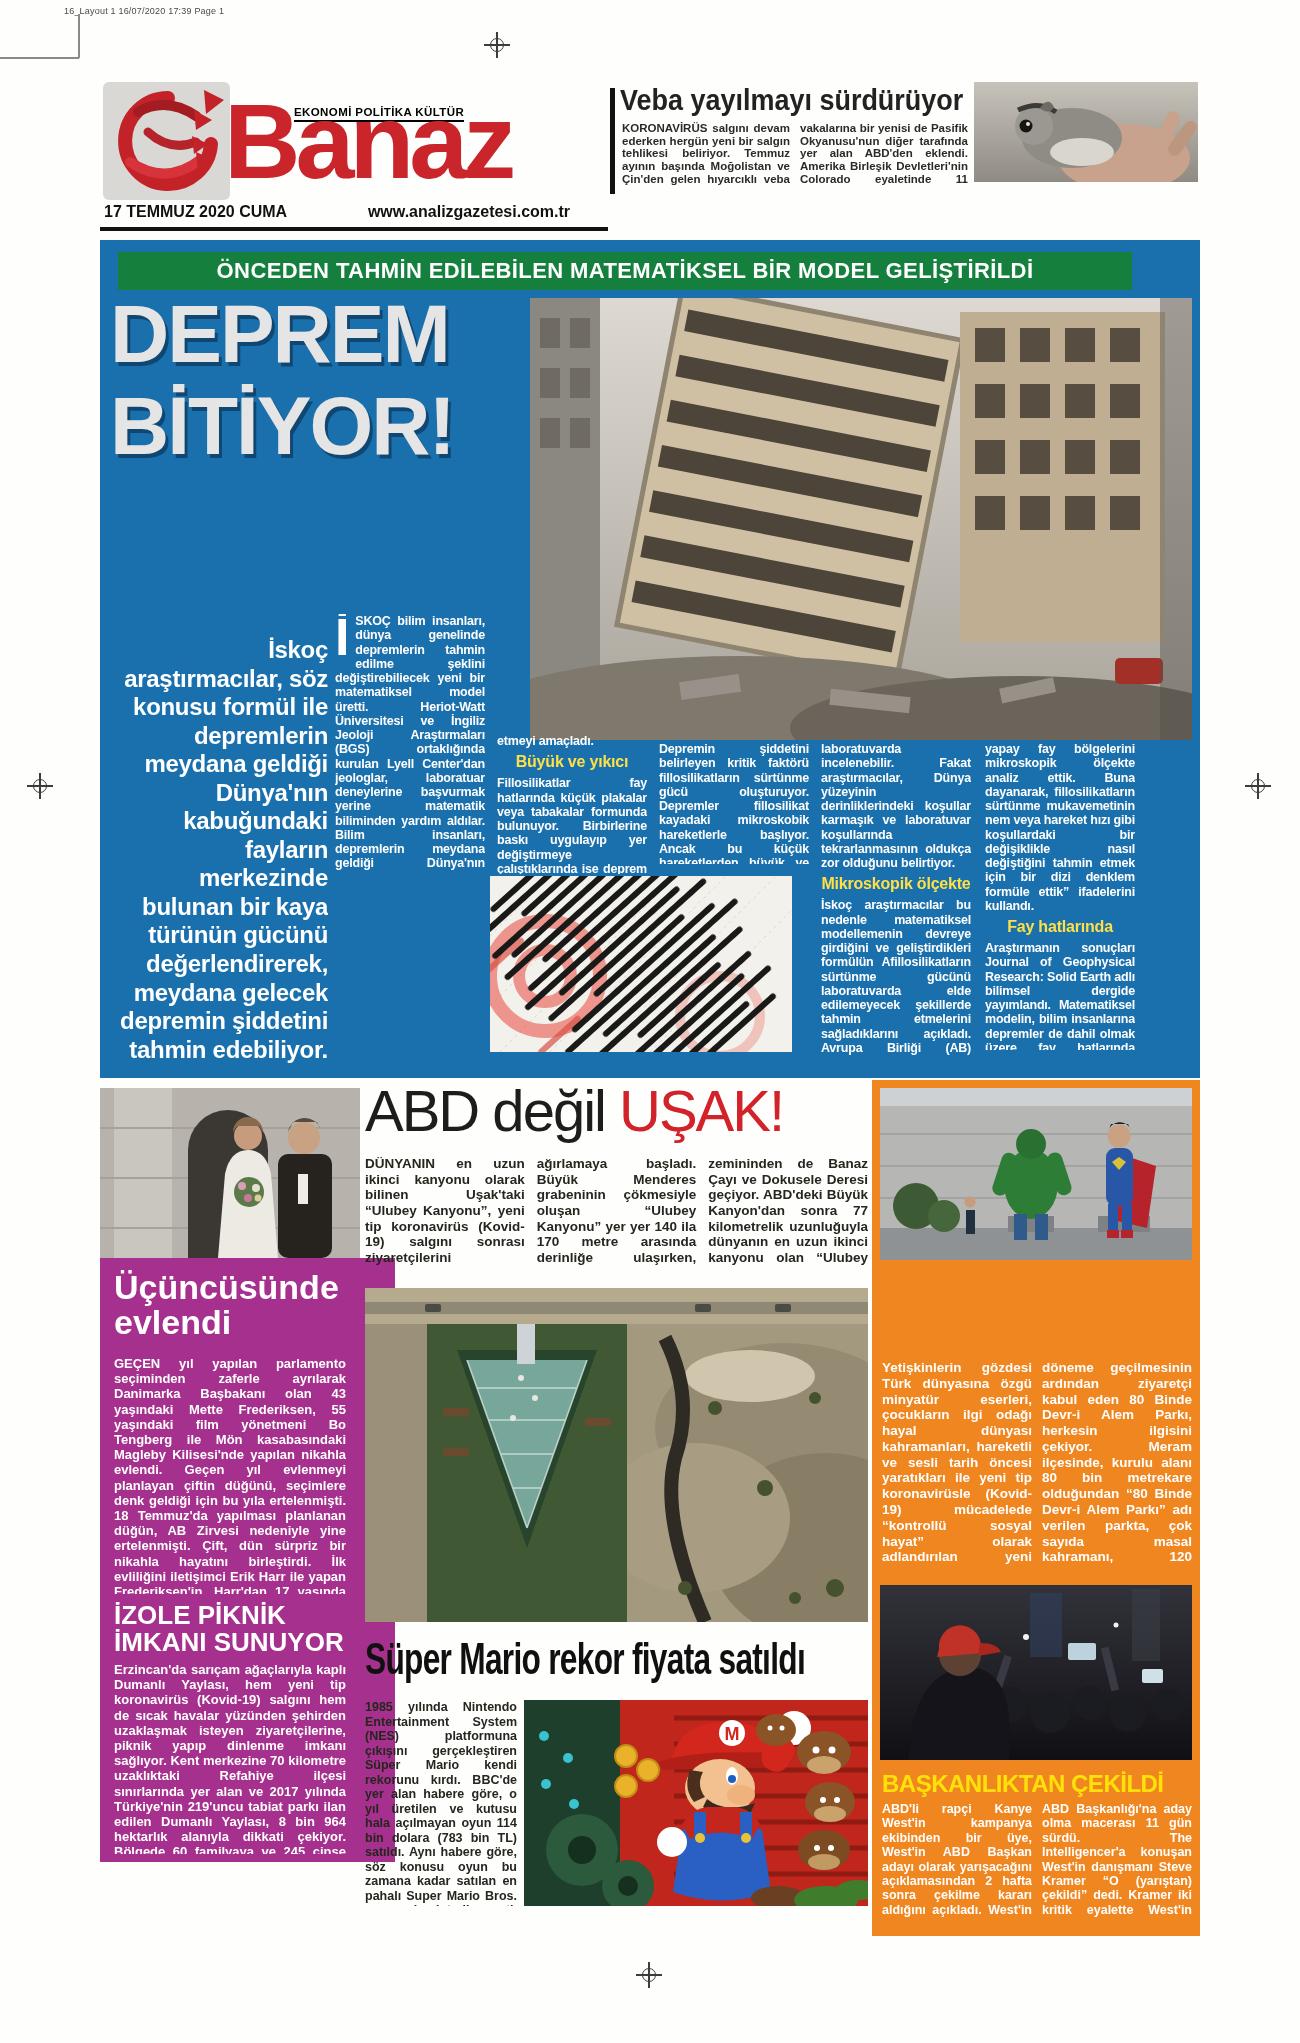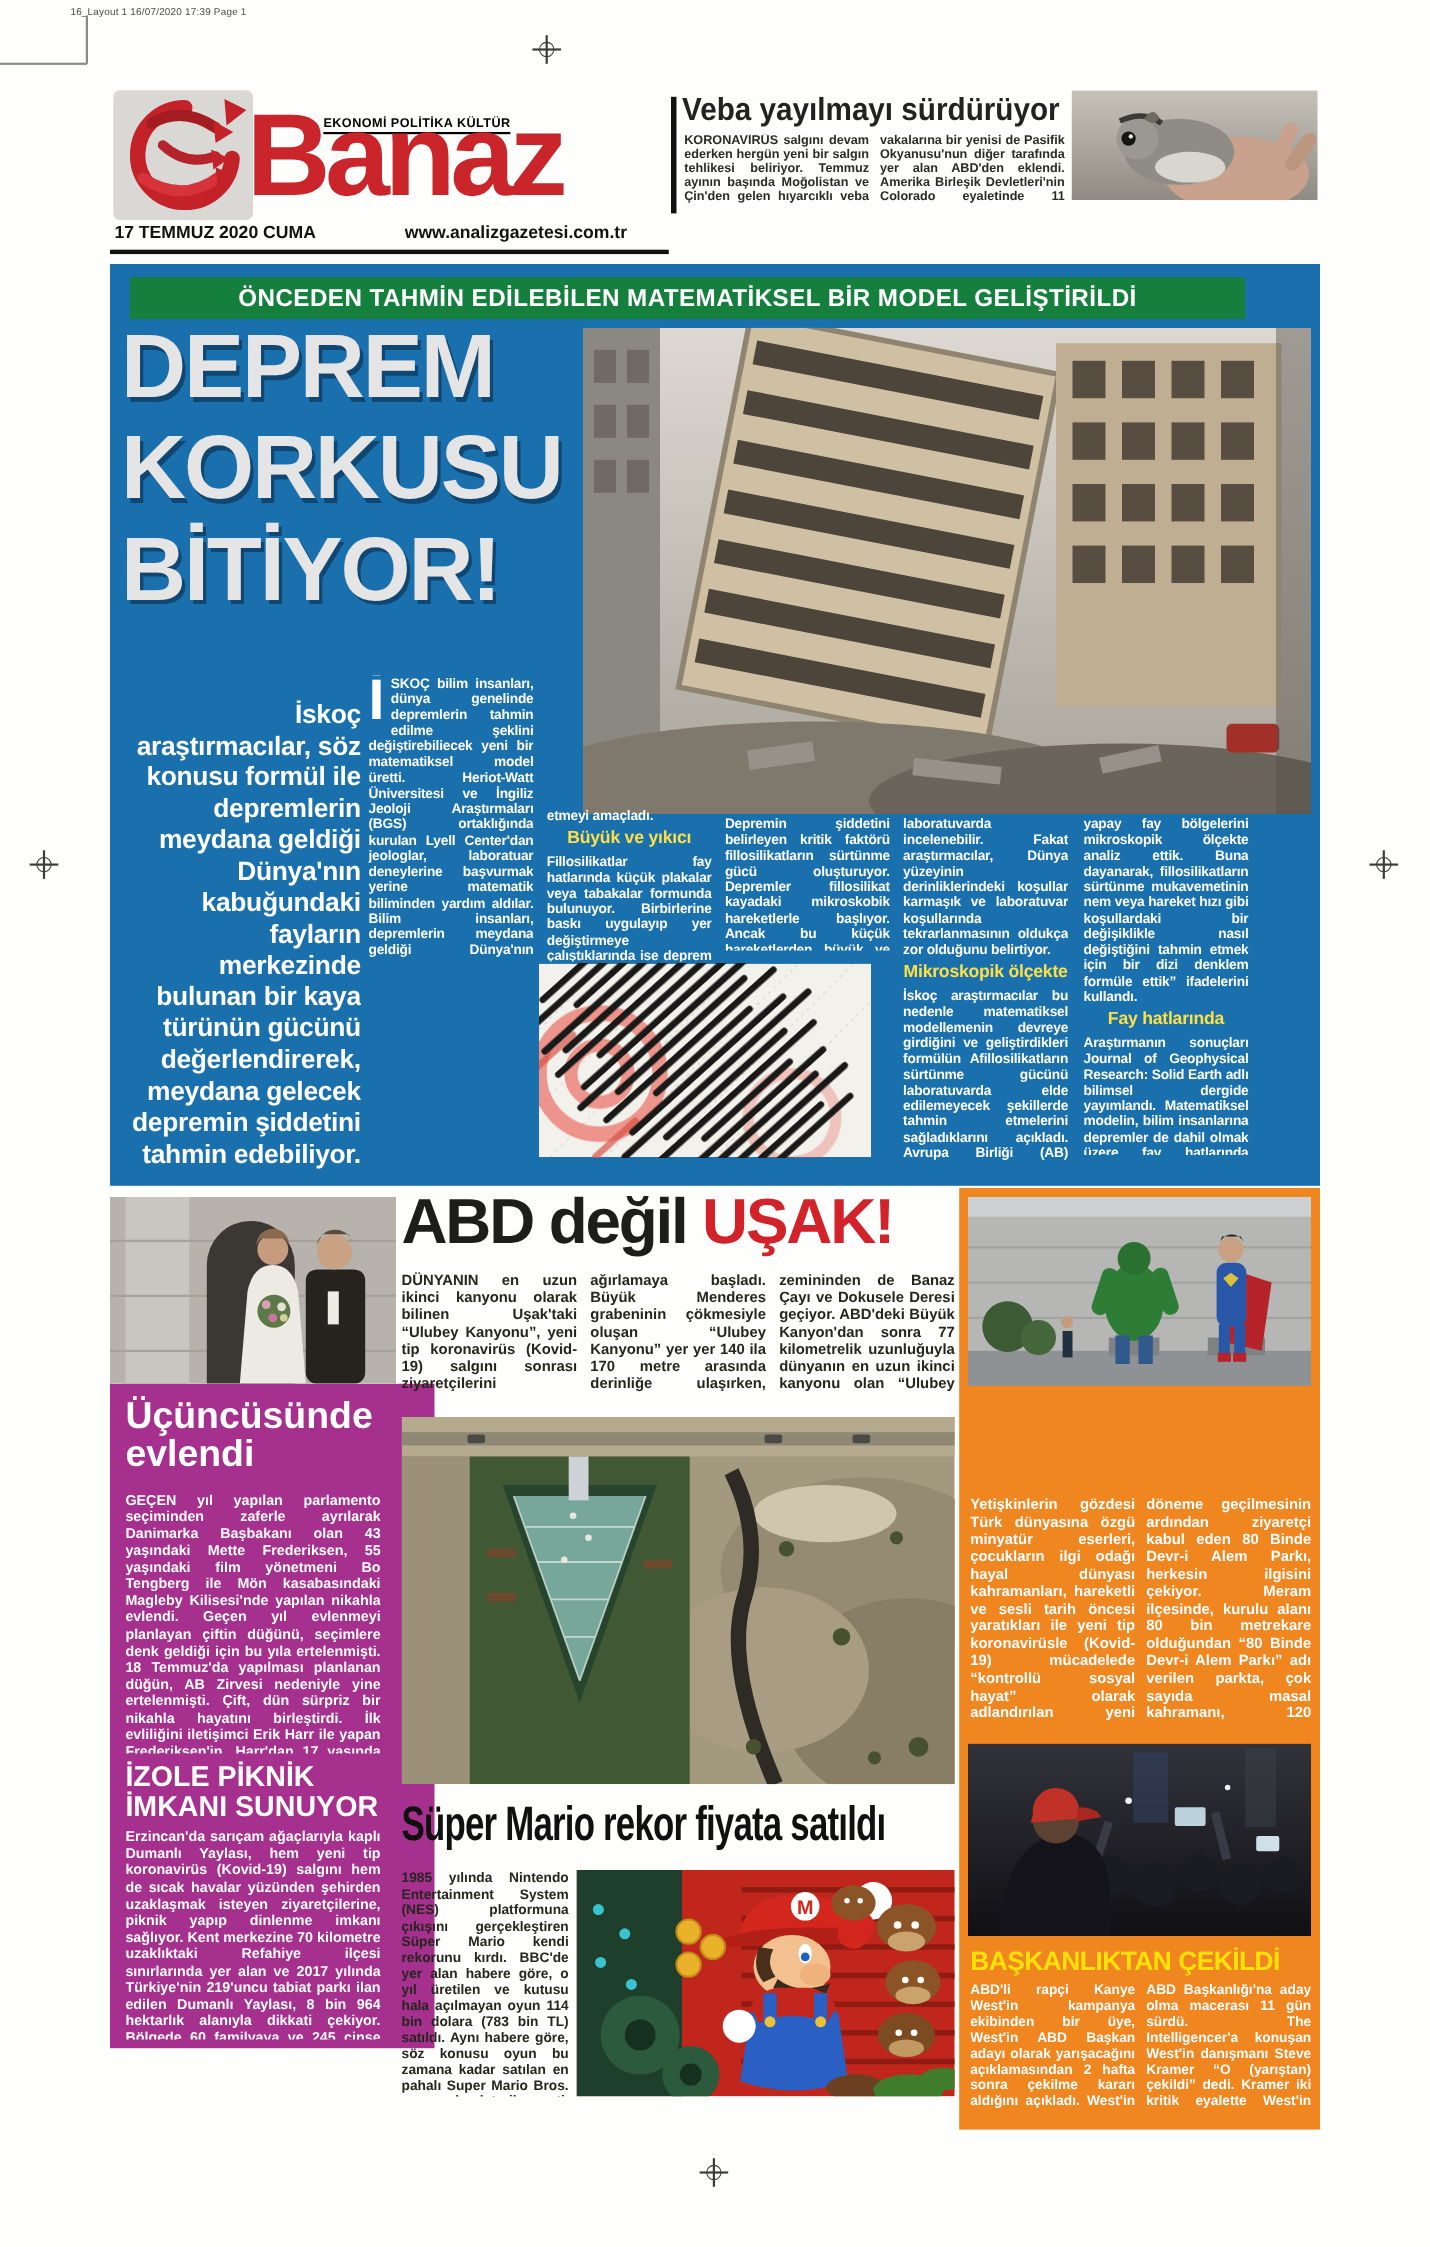--- a/index.html
+++ b/index.html
@@ -63,21 +63,21 @@
   .wedphoto{position:absolute;left:100px;top:1088px;width:260px;height:170px;overflow:hidden}
   .purplebox{position:absolute;left:100px;top:1258px;width:295px;height:604px;background:#a5308d;color:#fff}
   .ptitle{position:absolute;left:14px;top:12px;width:232px;font-size:34px;line-height:1.02;font-weight:800}
   .pbody{position:absolute;left:14px;top:98px;width:232px;height:238px;overflow:hidden;
          font-size:13px;line-height:1.17;font-weight:700;text-align:justify}
   .ptitle2{position:absolute;left:14px;top:344px;width:232px;font-size:26px;line-height:1.04;font-weight:800}
   .pbody2{position:absolute;left:14px;top:404px;width:232px;height:192px;overflow:hidden;
           font-size:13px;line-height:1.17;font-weight:700;text-align:justify}
 
   .usak-title{position:absolute;left:365px;top:1082px;width:503px;white-space:nowrap;
-              font-size:58px;font-weight:700;letter-spacing:-2px;line-height:1}
+              font-size:58px;font-weight:400;letter-spacing:-2px;line-height:1}
   .usak-red{color:#d2232a}
   .usak-body{position:absolute;left:365px;top:1156px;width:503px;height:118px;overflow:hidden;
              columns:3;column-gap:12px;font-size:13.5px;line-height:1.16;font-weight:700;color:#26261f;text-align:justify}
   .canyon{position:absolute;left:365px;top:1288px;width:503px;height:334px;overflow:hidden}
 
   .orangebox{position:absolute;left:872px;top:1080px;width:328px;height:856px;background:#f08620;color:#fff}
   .statues{position:absolute;left:8px;top:8px;width:312px;height:172px;overflow:hidden}
   .otitle{position:absolute;left:10px;top:194px;width:312px;font-size:35px;line-height:1.08;font-weight:800}
   .obody{position:absolute;left:10px;top:280px;width:310px;height:214px;overflow:hidden;
          columns:2;column-gap:10px;font-size:13.5px;line-height:1.17;font-weight:700;text-align:justify}
@@ -167,21 +167,20 @@
       </svg>
     </div>
   </section>
 
   <section class="bluebox">
     <div class="banner">
         <span>ÖNCEDEN TAHMİN EDİLEBİLEN MATEMATİKSEL BİR MODEL GELİŞTİRİLDİ</span>
       </div>
     <h1 class="bigyellow">
       <span>DEPREM</span>
-      <span>KORKUSU</span>
       <span>BİTİYOR!</span>
     </h1>
     <div class="bphoto">
       <svg width="662" height="442" viewBox="0 0 662 442">
         <defs>
             <linearGradient id="sky" x1="0" y1="0" x2="0" y2="1">
           <stop offset="0" stop-color="#ddd9d2"></stop>
               <stop offset="1" stop-color="#a9a49a"></stop>
             </linearGradient>
           </defs>

